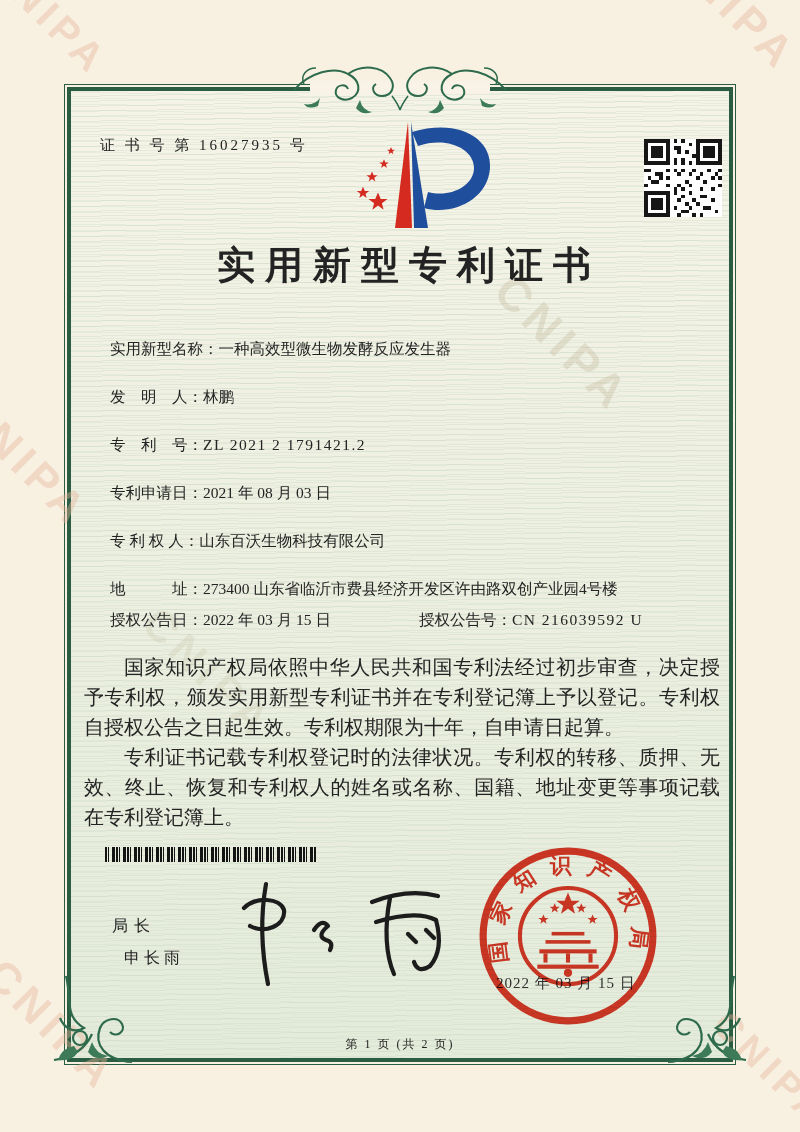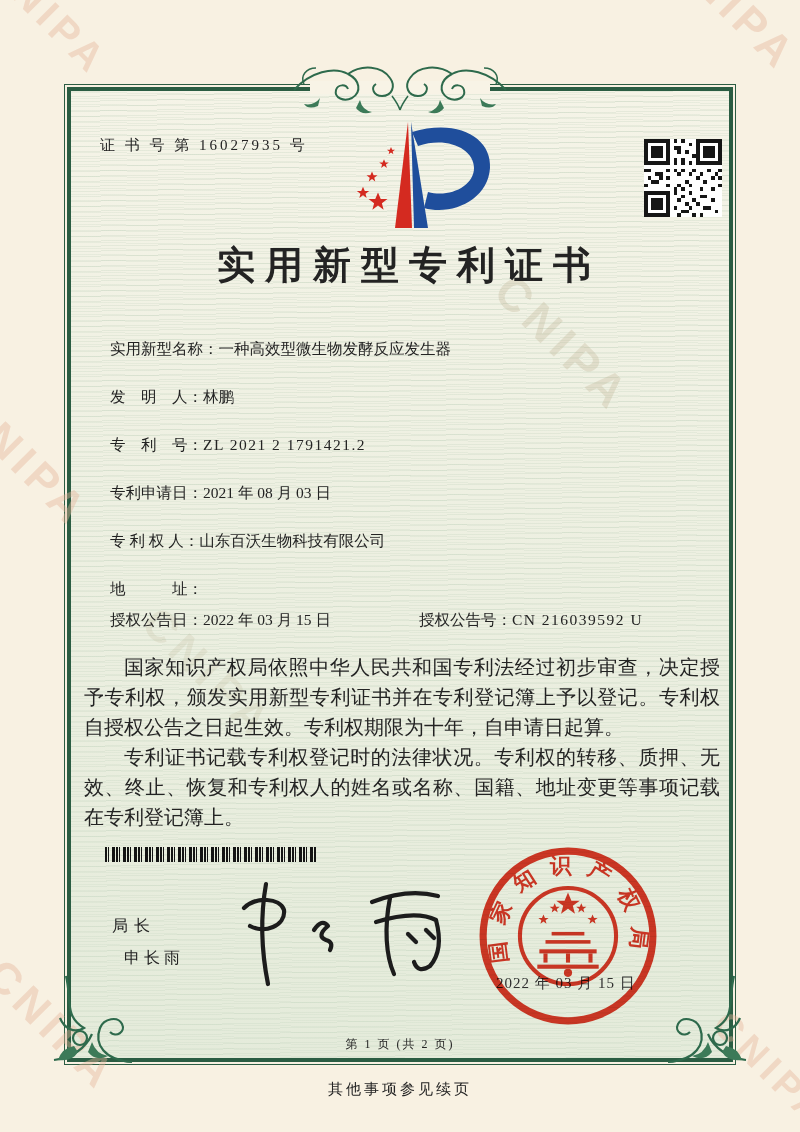--- a/index.html
+++ b/index.html
@@ -230,20 +230,21 @@
     <div class="frow">
       <span class="flabel">专利申请日：</span>
       <span class="fvalue">2021 年 08 月 03 日</span>
     </div>
     <div class="frow">
       <span class="flabel">专 利 权 人：</span>
       <span class="fvalue">山东百沃生物科技有限公司</span>
     </div>
     <div class="frow frow-addr">
       <span class="flabel">地　　　址：</span>
+      <span class="fvalue">273400 山东省临沂市费县经济开发区许由路双创产业园4号楼</span>
     </div>
     <div class="frow">
       <span class="flabel">授权公告日：</span>
       <span class="fvalue">2022 年 03 月 15 日</span>
       <span class="flabel grant-pair2">授权公告号：</span>
       <span class="fvalue wide-num">CN 216039592 U</span>
     </div>
   </div>
 
   <div class="abs z2 body-text">
@@ -291,15 +292,14 @@
       <rect x="60" y="101" width="56" height="4"></rect>
       <rect x="64" y="105" width="4" height="9"></rect>
       <rect x="86" y="105" width="4" height="9"></rect>
       <rect x="108" y="105" width="4" height="9"></rect>
       <rect x="58" y="116" width="60" height="4"></rect>
       <circle cx="88" cy="124" r="4"></circle>
     </g>
   </svg>
 
   <div class="abs z2 page-ind">第 1 页 (共 2 页)</div>
-  <div class="abs z2 cont-note">其他事项参见续页</div>
 
 </div>
 
 </body></html>

